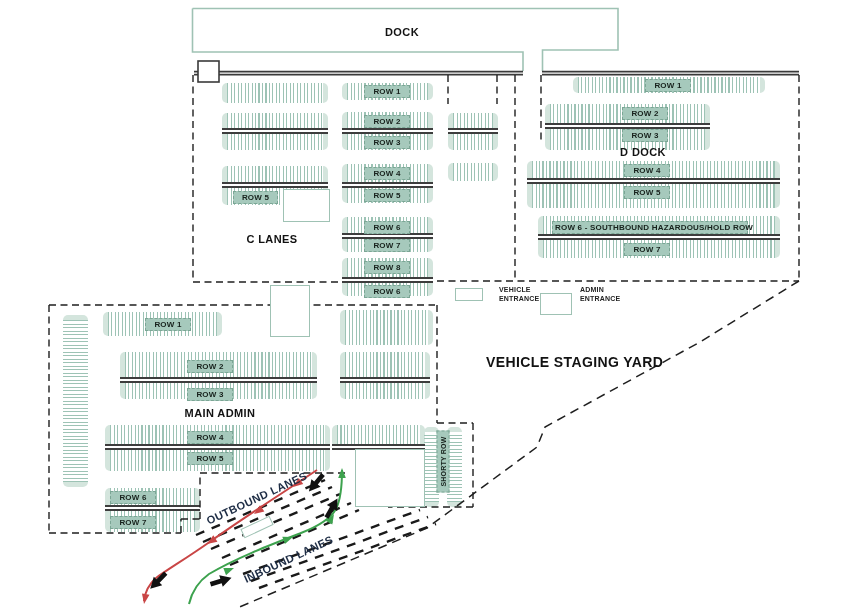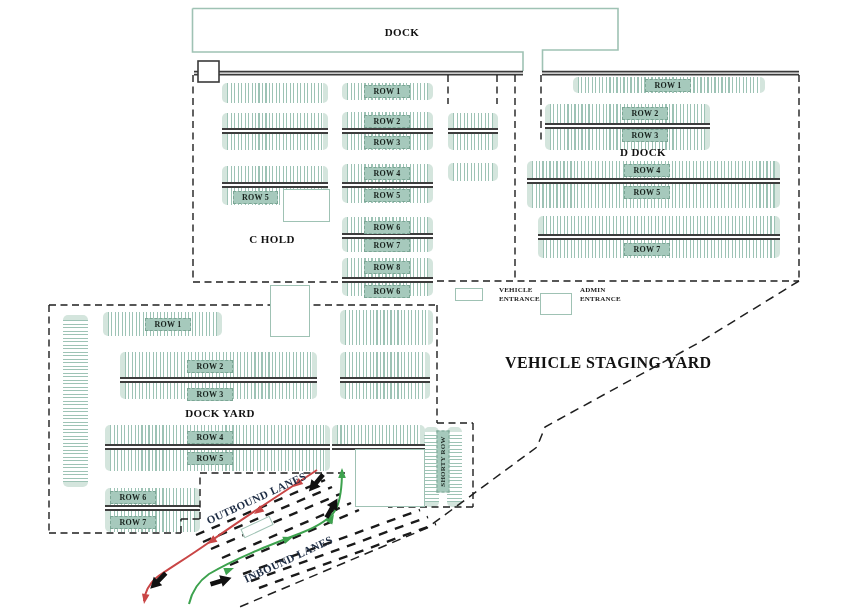--- a/index.html
+++ b/index.html
@@ -1,17 +1,17 @@
 <!DOCTYPE html>
 <html><head>
 <meta charset="utf-8">
 <style>
   html,body{margin:0;padding:0;background:#fff;}
   #stage{position:relative;width:848px;height:609px;background:#fff;overflow:hidden;
-         font-family:Liberation Serif, serif;border-radius:18px;}
+         font-family:Liberation Sans, sans-serif;border-radius:18px;}
   .strip{position:absolute;z-index:1;border-radius:5px;
          background:repeating-linear-gradient(90deg,#9dc3b5 0 1px,rgba(255,255,255,0) 1px 3.5px);
          border-left:5px solid #d4e5dd;border-right:5px solid #d4e5dd;box-sizing:border-box;}
   .striph{position:absolute;z-index:1;border-radius:5px;
          background:repeating-linear-gradient(0deg,#9dc3b5 0 1px,rgba(255,255,255,0) 1px 3.5px);
          border-top:5px solid #d4e5dd;border-bottom:5px solid #d4e5dd;box-sizing:border-box;}
   .bar{position:absolute;z-index:2;height:6px;background:#fff;box-sizing:border-box;
        border-top:2px solid #3d3d3d;border-bottom:2px solid #3d3d3d;}
   #overlay{position:absolute;left:0;top:0;z-index:3;}
   .building{position:absolute;z-index:4;background:#fff;border:1.5px solid #9fc2b4;box-sizing:border-box;}
@@ -135,44 +135,45 @@
   </svg>
 
   <div class="building" style="left:283px;top:189px;width:47px;height:33px"></div>
   <div class="building" style="left:270px;top:285px;width:40px;height:52px"></div>
   <div class="building" style="left:355px;top:449px;width:70px;height:58px"></div>
   <div class="building" style="left:241px;top:522px;width:32px;height:10px;transform:rotate(-25deg)"></div>
   <div class="tealbox" style="left:455px;top:288px;width:28px;height:13px"></div>
   <div class="tealbox" style="left:540px;top:293px;width:32px;height:22px"></div>
 
   <div class="ytitle" style="left:352px;top:26px;width:100px">DOCK</div>
-  <div class="ytitle" style="left:222px;top:233px;width:100px">C HOLD</div>
+  <div class="ytitle" style="left:222px;top:233px;width:100px">C LANES</div>
   <div class="ytitle" style="left:593px;top:146px;width:100px">D DOCK</div>
-  <div class="ytitle" style="left:160px;top:407px;width:120px">DOCK YARD</div>
-  <div class="ytitle" style="left:505px;top:354px;width:130px;font-size:16px">VEHICLE STAGING YARD</div>
+  <div class="ytitle" style="left:160px;top:407px;width:120px">MAIN ADMIN</div>
+  <div class="ytitle" style="left:486px;top:354px;width:130px;font-size:14px">VEHICLE STAGING YARD</div>
 
   <div class="legend-text" style="left:499px;top:286px;width:44px">VEHICLE ENTRANCE</div>
   <div class="legend-text" style="left:580px;top:286px;width:48px">ADMIN ENTRANCE</div>
 
   <div class="rlabel" style="left:233px;top:191px;width:45px">ROW 5</div>
   <div class="rlabel" style="left:364px;top:85px;width:46px">ROW 1</div>
   <div class="rlabel" style="left:364px;top:115px;width:46px">ROW 2</div>
   <div class="rlabel" style="left:364px;top:136px;width:46px">ROW 3</div>
   <div class="rlabel" style="left:364px;top:167px;width:46px">ROW 4</div>
   <div class="rlabel" style="left:364px;top:189px;width:46px">ROW 5</div>
   <div class="rlabel" style="left:364px;top:221px;width:46px">ROW 6</div>
   <div class="rlabel" style="left:364px;top:239px;width:46px">ROW 7</div>
   <div class="rlabel" style="left:364px;top:261px;width:46px">ROW 8</div>
   <div class="rlabel" style="left:364px;top:285px;width:46px">ROW 6</div>
 
   <div class="rlabel" style="left:645px;top:79px;width:46px">ROW 1</div>
   <div class="rlabel" style="left:622px;top:107px;width:46px">ROW 2</div>
   <div class="rlabel" style="left:622px;top:129px;width:46px">ROW 3</div>
   <div class="rlabel" style="left:624px;top:164px;width:46px">ROW 4</div>
   <div class="rlabel" style="left:624px;top:186px;width:46px">ROW 5</div>
+  <div class="rlabel" style="left:552px;top:221px;width:196px">ROW 6 - SOUTHBOUND HAZARDOUS/HOLD ROW</div>
   <div class="rlabel" style="left:624px;top:243px;width:46px">ROW 7</div>
 
   <div class="rlabel" style="left:145px;top:318px;width:46px">ROW 1</div>
   <div class="rlabel" style="left:187px;top:360px;width:46px">ROW 2</div>
   <div class="rlabel" style="left:187px;top:388px;width:46px">ROW 3</div>
   <div class="rlabel" style="left:187px;top:431px;width:46px">ROW 4</div>
   <div class="rlabel" style="left:187px;top:452px;width:46px">ROW 5</div>
   <div class="rlabel" style="left:110px;top:491px;width:46px">ROW 6</div>
   <div class="rlabel" style="left:110px;top:516px;width:46px">ROW 7</div>
 

